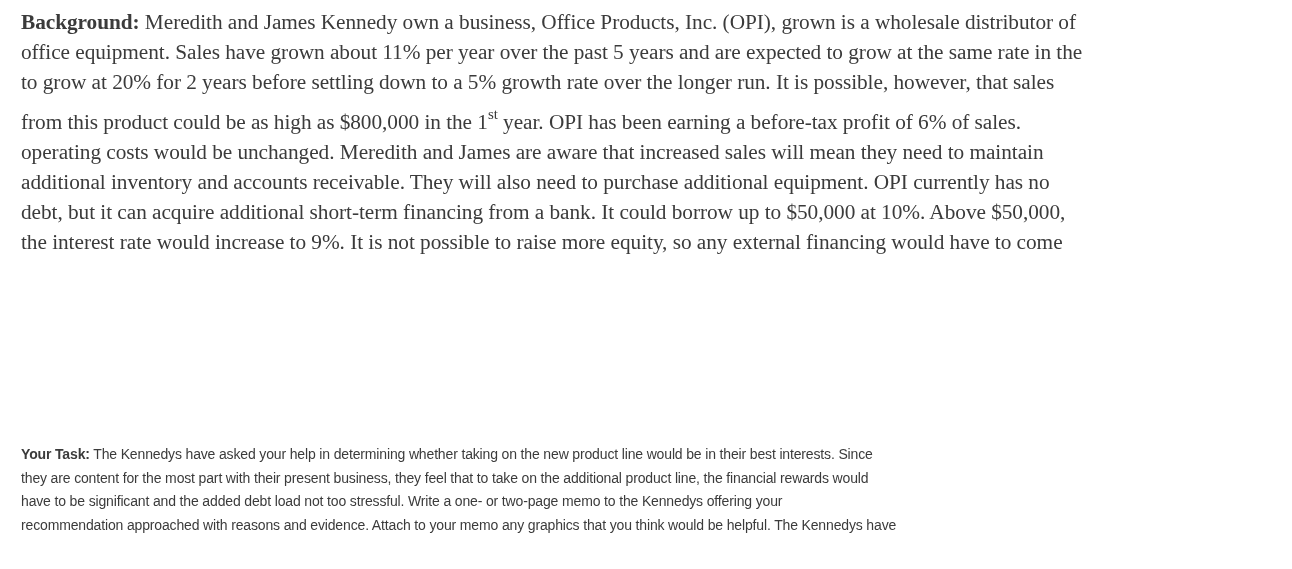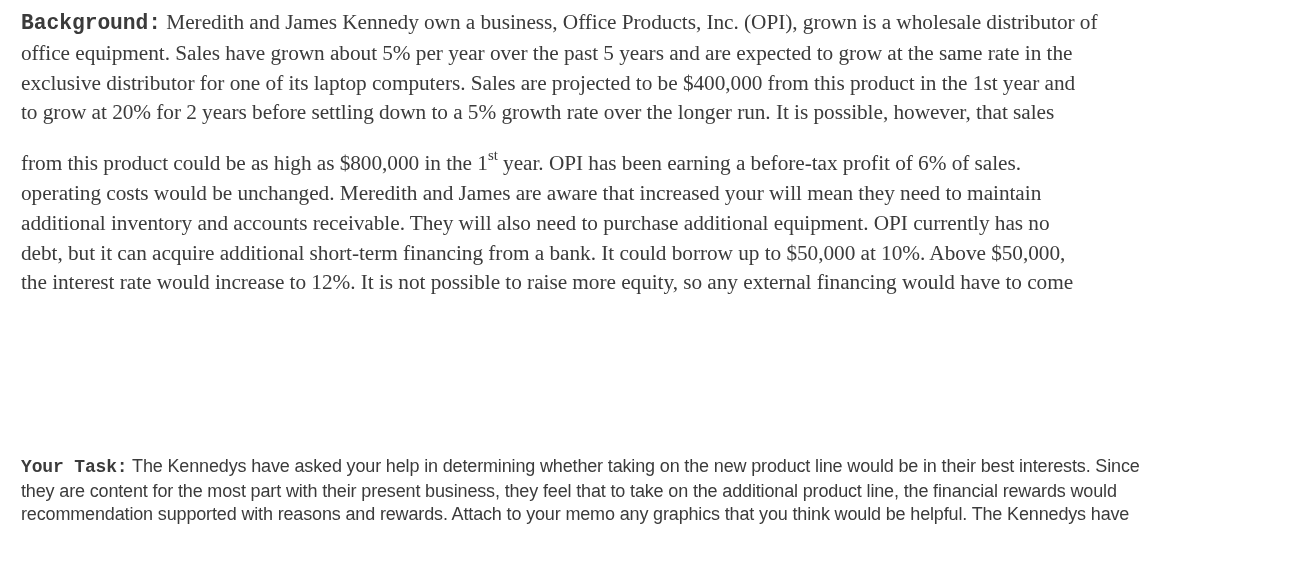--- a/index.html
+++ b/index.html
@@ -22,59 +22,58 @@
     font-family: "Liberation Serif", "DejaVu Serif", serif;
     font-size: 21.3px;
     line-height: 29.8px;
     letter-spacing: -0.05px;
   }
   .background-block .line {
     display: block;
     white-space: nowrap;
   }
   .background-block .line.tall {
-    margin-top: 21px;
+    margin-top: 11px;
   }
   .background-block sup {
     font-size: 15px;
     line-height: 0;
     position: relative;
     top: -2px;
   }
   .label {
     font-weight: bold;
-    font-family: Liberation Mono, monospace;
   }
   .task-block {
     position: absolute;
     left: 21px;
-    top: 455px;
+    top: 443px;
     width: 1262px;
     font-family: "Liberation Sans", "DejaVu Sans", sans-serif;
-    font-size: 18px;
+    font-size: 14px;
     line-height: 23.5px;
     letter-spacing: -0.15px;
   }
   .task-block .line {
     display: block;
     white-space: nowrap;
   }
 </style>
 </head>
 <body>
 
 <div class="background-block">
   <span class="line"><span class="label">Background:</span><span> Meredith and James Kennedy own a business, Office Products, Inc. (OPI), grown is a wholesale distributor of</span></span>
-  <span class="line">office equipment. Sales have grown about 5% per year over the past 5 years and are expected to grow at the same rate in the</span>
-  <span class="line">exclusive distributor for one of its laptop computers. Sales are projected to be $400,000 from this product in the 1st year and</span>
+  <span class="line">office equipment. Sales have grown about 11% per year over the past 5 years and are expected to grow at the same rate in the</span>
   <span class="line">to grow at 20% for 2 years before settling down to a 5% growth rate over the longer run. It is possible, however, that sales</span>
   <span class="line tall"><span>from this product could be as high as $800,000 in the 1</span><sup>st</sup><span> year. OPI has been earning a before-tax profit of 6% of sales.</span></span>
-  <span class="line">operating costs would be unchanged. Meredith and James are aware that increased your will mean they need to maintain</span>
+  <span class="line">operating costs would be unchanged. Meredith and James are aware that increased sales will mean they need to maintain</span>
   <span class="line">additional inventory and accounts receivable. They will also need to purchase additional equipment. OPI currently has no</span>
   <span class="line">debt, but it can acquire additional short-term financing from a bank. It could borrow up to $50,000 at 10%. Above $50,000,</span>
-  <span class="line">the interest rate would increase to 12%. It is not possible to raise more equity, so any external financing would have to come</span>
+  <span class="line">the interest rate would increase to 9%. It is not possible to raise more equity, so any external financing would have to come</span>
 </div>
 
 <div class="task-block">
   <span class="line"><span class="label">Your Task:</span><span> The Kennedys have asked your help in determining whether taking on the new product line would be in their best interests. Since</span></span>
   <span class="line">they are content for the most part with their present business, they feel that to take on the additional product line, the financial rewards would</span>
-  <span class="line">recommendation supported with reasons and rewards. Attach to your memo any graphics that you think would be helpful. The Kennedys have</span>
+  <span class="line">have to be significant and the added debt load not too stressful. Write a one- or two-page memo to the Kennedys offering your</span>
+  <span class="line">recommendation approached with reasons and evidence. Attach to your memo any graphics that you think would be helpful. The Kennedys have</span>
 </div>
 
 </body></html>

